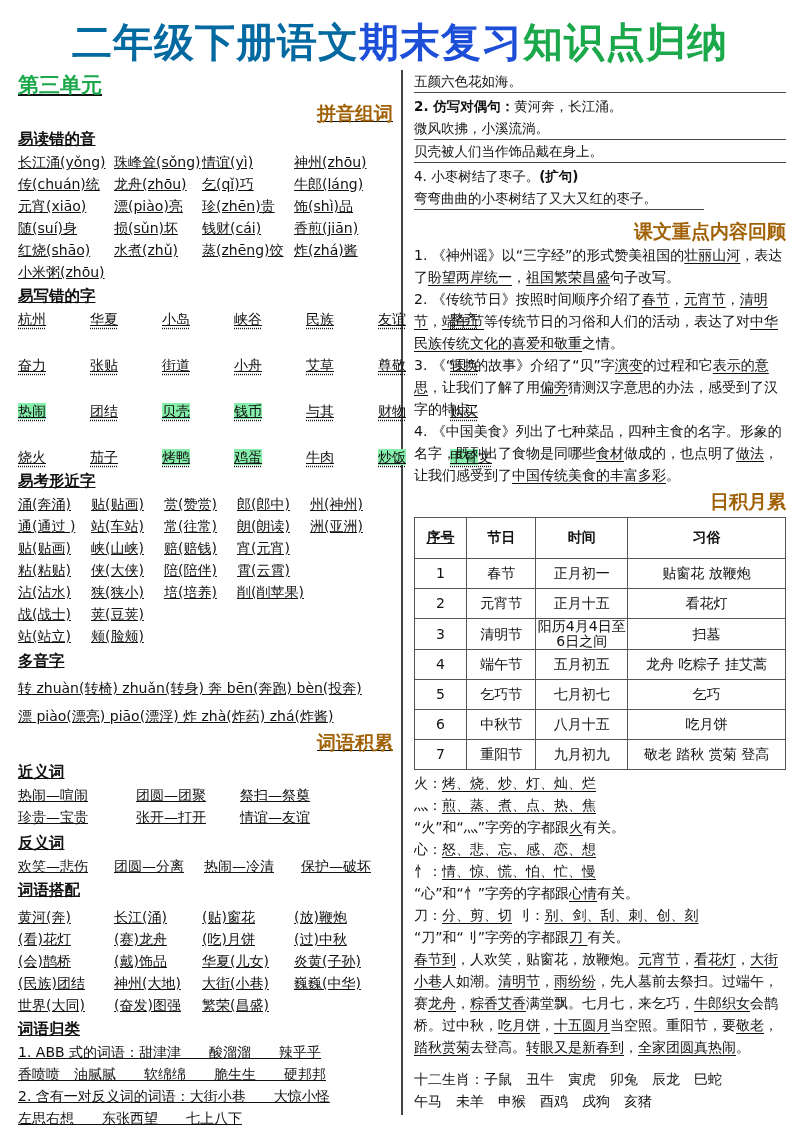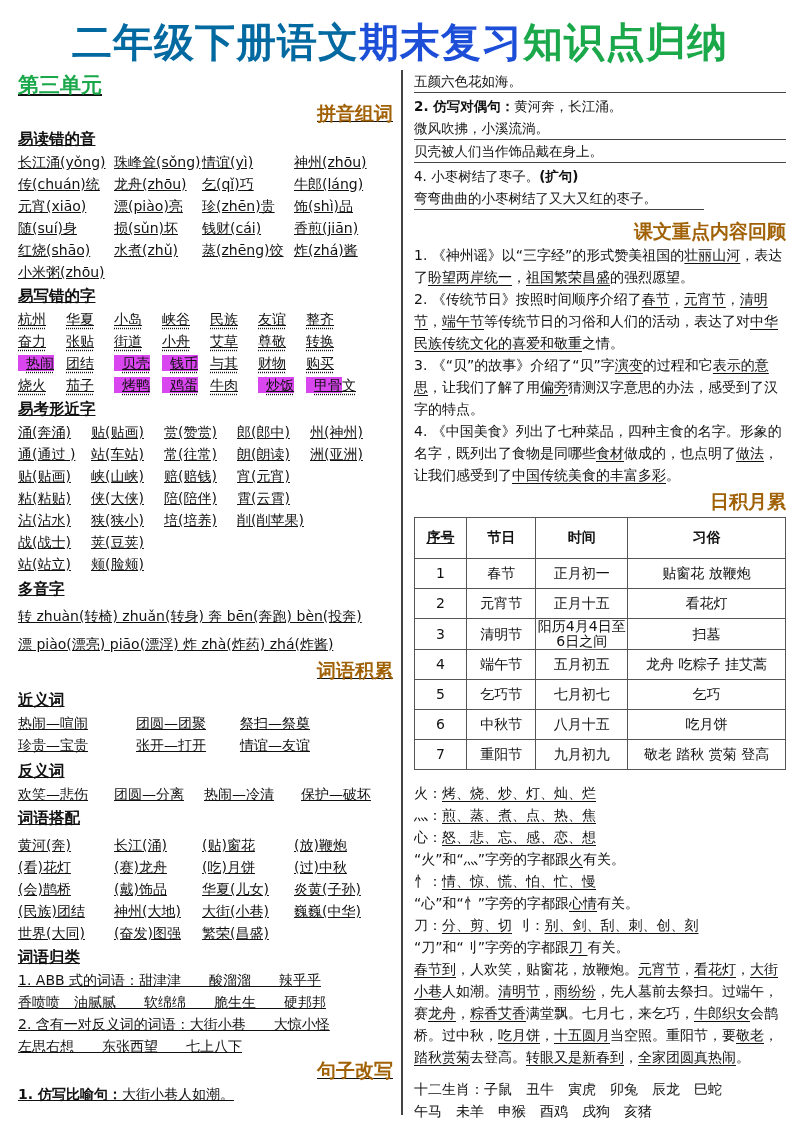--- a/index.html
+++ b/index.html
@@ -11,25 +11,25 @@
   .col { position:absolute; top:70px; }
   .left { left:18px; width:375px;text-decoration:underline; }
   .right { left:414px; width:372px; }
   .divider { position:absolute; left:401px; top:70px; width:1.5px; height:1045px; background:#444; }
   .unit { color:#1aa84a; font-size:21px; font-weight:bold; height:30px; line-height:30px; }
   .sec { color:#a16207; font-size:19px; font-weight:bold; text-align:right; line-height:26px; }
   .sub { font-size:15.5px; font-weight:bold; line-height:24px; margin-top:1px; }
   .row { font-size:14px; line-height:22px; white-space:nowrap; }
   .grid { display:grid; font-size:14px; line-height:22px; white-space:nowrap; }
   .g4 { grid-template-columns:96px 88px 92px 100px; }
-  .g7 { grid-template-columns:repeat(7,48px); }
+  .g7 { grid-template-columns:repeat(7,48px);gap:24px; }
   .g5 { grid-template-columns:73px 73px 73px 73px 90px; }
   .g3 { grid-template-columns:118px 104px 120px; }
   .g4b { grid-template-columns:96px 90px 97px 100px; }
-  .hl { background:#d946ef;padding-left:8px; }
+  .hl { background:#86efac; }
   .dotted { text-decoration: underline dotted; text-underline-offset:4px; }
   .ul { text-decoration: underline; text-underline-offset:3px; }
   .ulline { border-bottom:1.5px solid #444; }
   .b { font-weight:bold; }
   .rp { font-size:13.5px; line-height:22px; }
   .para { font-size:14px; line-height:22px; }
   table.cust { border-collapse:collapse; width:372px; margin-top:3px; font-size:14px; }
   table.cust td, table.cust th { border:1px solid #555; text-align:center; padding:0; }
   table.cust th { font-weight:bold; height:40px; }
   table.cust td { height:29px; line-height:15px; }
@@ -204,21 +204,21 @@
 <div class="col right">
   <div class="rp ulline">五颜六色花如海。</div>
   <div class="rp" style="margin-top:2px"><span class="b">2. 仿写对偶句：</span><span>黄河奔，长江涌。</span></div>
   <div class="rp ulline">微风吹拂，小溪流淌。</div>
   <div class="rp ulline">贝壳被人们当作饰品戴在身上。</div>
   <div class="rp" style="margin-top:2px"><span>4. 小枣树结了枣子。</span><span class="b">(扩句)</span></div>
   <div class="rp" style="width:290px;border-bottom:1.5px solid #444">弯弯曲曲的小枣树结了又大又红的枣子。</div>
 
   <div class="sec" style="margin-top:8px">课文重点内容回顾</div>
   <div id="kewen">
-      <div class="para"><span>1. 《神州谣》以“三字经”的形式赞美祖国的</span><span class="ul">壮丽山河</span><span>，表达了</span><span class="ul">盼望两岸统一</span><span>，</span><span class="ul">祖国繁荣昌盛</span><span>的强烈愿望。</span></div>
+      <div class="para"><span>1. 《神州谣》以“三字经”的形式赞美祖国的</span><span class="ul">壮丽山河</span><span>，表达了</span><span class="ul">盼望两岸统一</span><span>，</span><span class="ul">祖国繁荣昌盛</span><span>句子改写。</span></div>
       <div class="para"><span>2. 《传统节日》按照时间顺序介绍了</span><span class="ul">春节</span><span>，</span><span class="ul">元宵节</span><span>，</span><span class="ul">清明节</span><span>，</span><span class="ul">端午节</span><span>等传统节日的习俗和人们的活动，表达了对</span><span class="ul">中华民族传统文化的喜爱和敬重</span><span>之情。</span></div>
       <div class="para"><span>3. 《“贝”的故事》介绍了“贝”字</span><span class="ul">演变</span><span>的过程和它</span><span class="ul">表示的意思</span><span>，让我们了解了用</span><span class="ul">偏旁</span><span>猜测汉字意思的办法，感受到了汉字的特点。</span></div>
       <div class="para"><span>4. 《中国美食》列出了七种菜品，四种主食的名字。形象的名字，既列出了食物是同哪些</span><span class="ul">食材</span><span>做成的，也点明了</span><span class="ul">做法</span><span>，让我们感受到了</span><span class="ul">中国传统美食的丰富多彩</span><span>。</span></div>
     </div>
 
   <div class="sec" style="margin-top:2px">日积月累</div>
   <table class="cust" id="custTable">
     <thead>
         <tr id="custHead">
           <th style="width: 52px; text-decoration: underline;">序号</th>
@@ -266,25 +266,25 @@
         </tr>
         <tr>
           <td>7</td>
           <td>重阳节</td>
           <td>九月初九</td>
           <td>敬老 踏秋 赏菊 登高</td>
         </tr>
       </tbody>
   </table>
 
-  <div id="bushou" style="margin-top:12px">
+  <div id="bushou" style="margin-top:2px">
       <div class="para"><span>火：</span><span class="ul">烤、烧、炒、灯、灿、烂</span></div>
       <div class="para"><span>灬：</span><span class="ul">煎、蒸、煮、点、热、焦</span></div>
+      <div class="para"><span>“火”和“灬”字旁的字都跟</span><span class="ul">火</span><span>有关。</span></div>
       <div class="para"><span>心：</span><span class="ul">怒、悲、忘、感、恋、想</span></div>
-      <div class="para"><span>“火”和“灬”字旁的字都跟</span><span class="ul">火</span><span>有关。</span></div>
       <div class="para"><span>忄：</span><span class="ul">情、惊、慌、怕、忙、慢</span></div>
       <div class="para"><span>“心”和“忄”字旁的字都跟</span><span class="ul">心情</span><span>有关。</span></div>
       <div class="para"><span>刀：</span><span class="ul">分、剪、切</span><span> 刂：</span><span class="ul">别、剑、刮、刺、创、刻</span></div>
       <div class="para"><span>“刀”和“刂”字旁的字都跟</span><span class="ul">刀 </span><span>有关。</span></div>
     </div>
   <div id="jieri" class="para"><span class="ul">春节到</span><span>，人欢笑，贴窗花，放鞭炮。</span><span class="ul">元宵节</span><span>，</span><span class="ul">看花灯</span><span>，</span><span class="ul">大街小巷</span><span>人如潮。</span><span class="ul">清明节</span><span>，</span><span class="ul">雨纷纷</span><span>，先人墓前去祭扫。过端午，赛</span><span class="ul">龙舟</span><span>，</span><span class="ul">粽香艾香</span><span>满堂飘。七月七，来乞巧，</span><span class="ul">牛郎织女</span><span>会鹊桥。过中秋，</span><span class="ul">吃月饼</span><span>，</span><span class="ul">十五圆月</span><span>当空照。重阳节，要</span><span class="ul">敬老</span><span>，</span><span class="ul">踏秋赏菊</span><span>去登高。</span><span class="ul">转眼又是新春到</span><span>，</span><span class="ul">全家团圆真热闹</span><span>。</span></div>
   <div class="para" style="margin-top:10px">十二生肖：子鼠　丑牛　寅虎　卯兔　辰龙　巳蛇</div>
   <div class="para">午马　未羊　申猴　酉鸡　戌狗　亥猪</div>
 </div>
 

